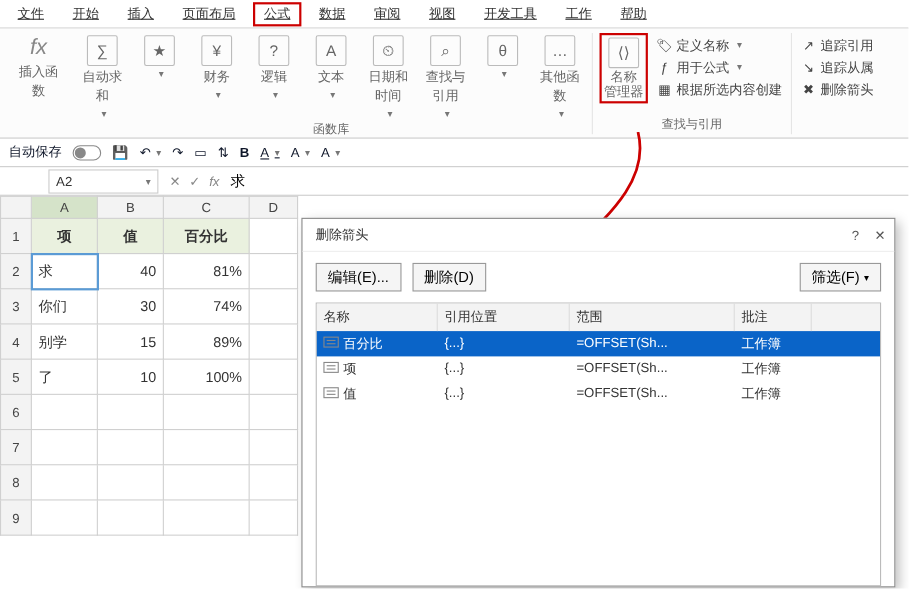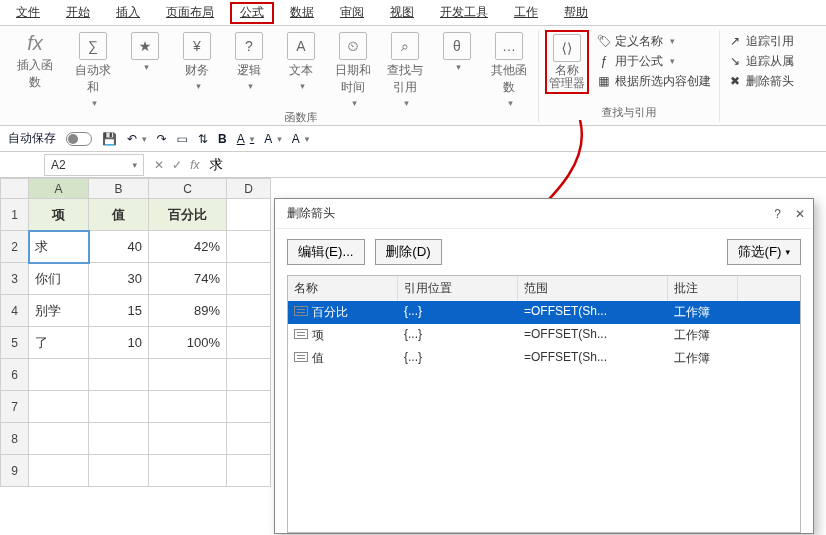--- a/index.html
+++ b/index.html
@@ -209,21 +209,21 @@
           <td class="rowhdr">1</td>
           <td class="datah">项</td>
           <td class="datah">值</td>
           <td class="datah">百分比</td>
           <td></td>
         </tr>
         <tr>
           <td class="rowhdr">2</td>
           <td class="datal selcell">求</td>
           <td class="datar">40</td>
-          <td class="datar">42%</td>
+          <td class="datar">81%</td>
           <td></td>
         </tr>
         <tr>
           <td class="rowhdr">3</td>
           <td class="datal">你们</td>
           <td class="datar">30</td>
           <td class="datar">74%</td>
           <td></td>
         </tr>
         <tr>

